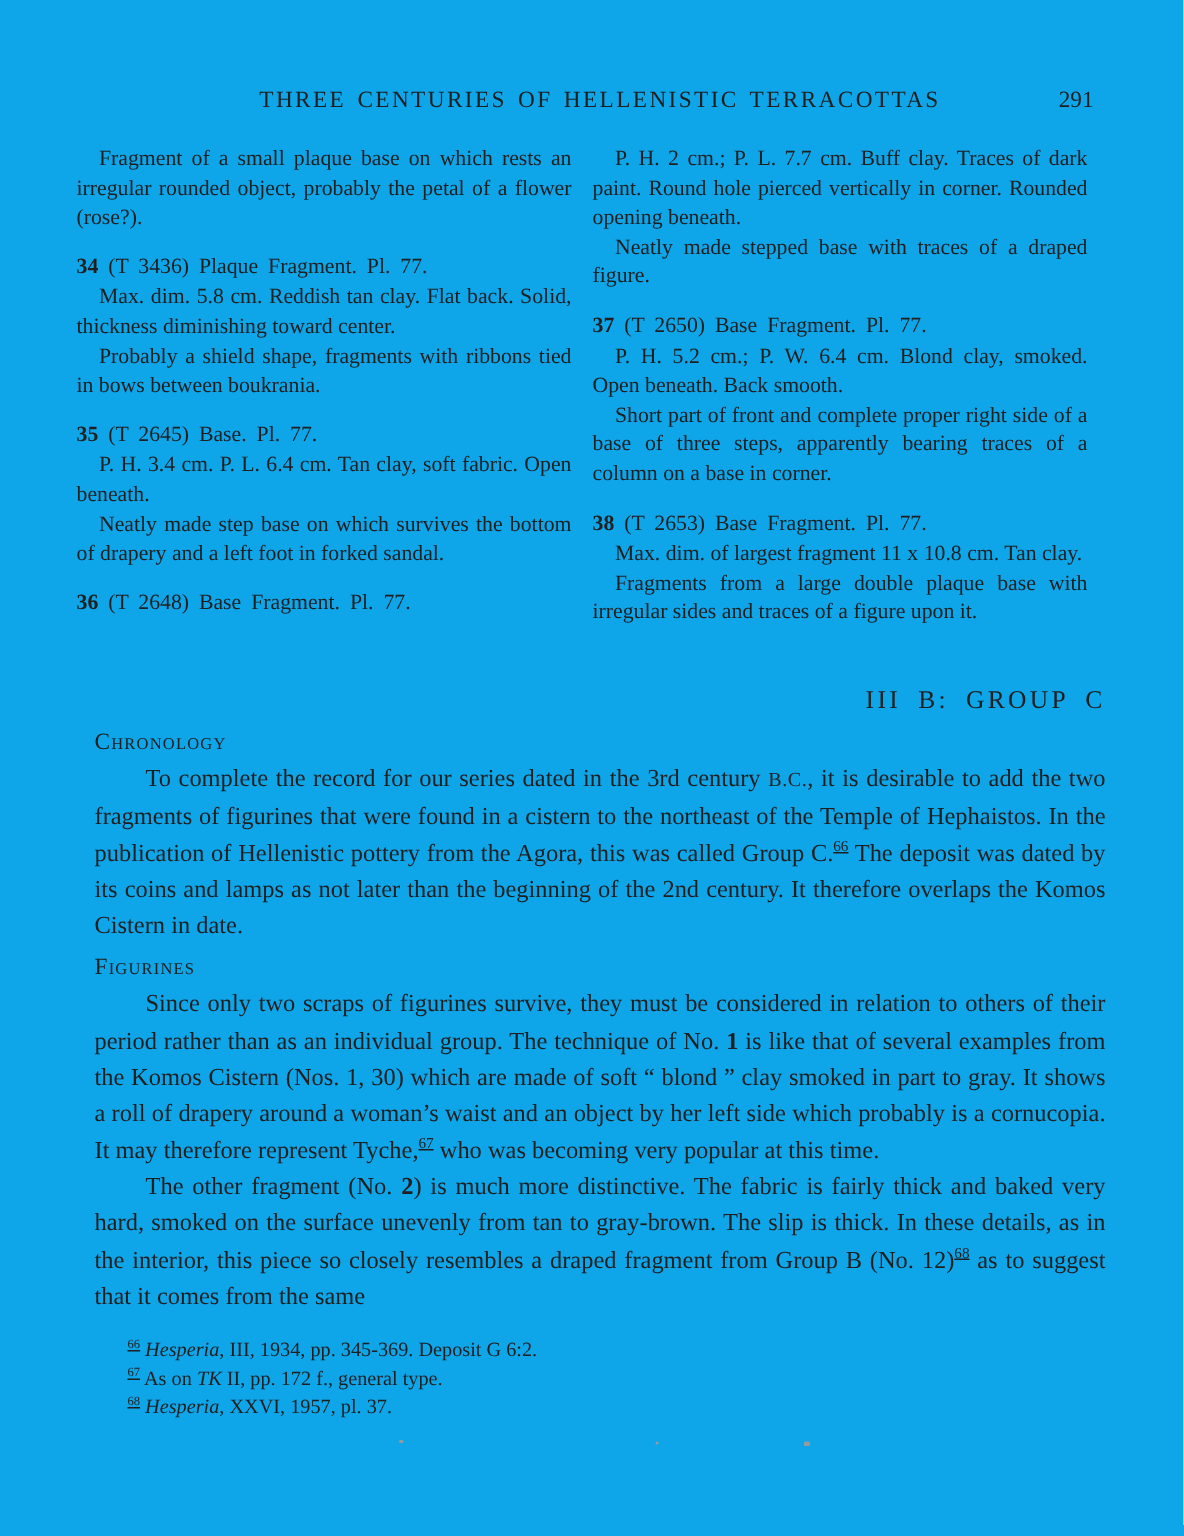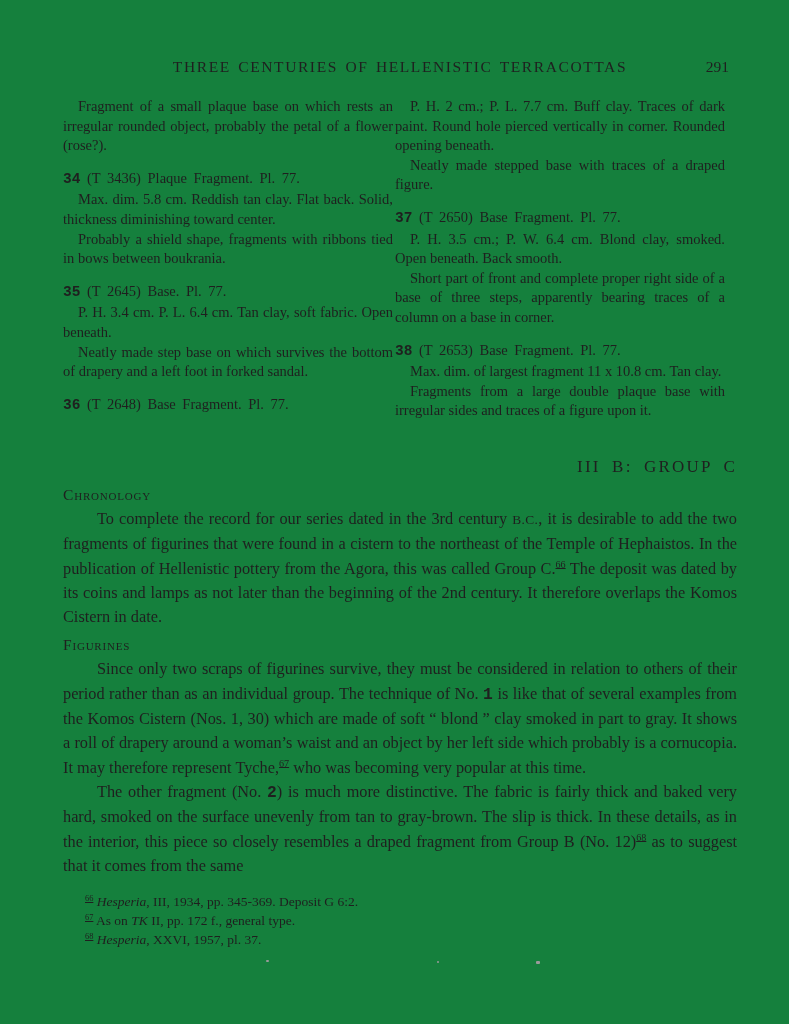--- a/index.html
+++ b/index.html
@@ -4,21 +4,21 @@
 <style>
   html, body {
     margin: 0;
     padding: 0;
     background: #ffffff;
   }
   .page {
     position: relative;
     width: 789px;
     height: 1024px;
-    background: #15803d;
+    background: #0ea5e9;
     font-family: "Liberation Serif", "DejaVu Serif", serif;
     color: #1f1f1f;
     overflow: hidden;
   }
 
   
   .pg-header {
     position: absolute;
     top: 58px;
     left: 63px;
@@ -36,24 +36,24 @@
     position: absolute;
     right: 8px;
     top: 0;
     font-size: 15.5px;
   }
 
   
   .catalog {
     position: absolute;
     top: 97px;
-    left: 63px;
+    left: 51px;
     width: 674px;
     display: flex;
-    gap: 2px;
+    gap: 14px;
   }
   .cat-col {
     width: 330px;
     font-size: 14.5px;
     line-height: 19.6px;
     text-align: justify;
   }
   .cat-para {
     margin: 0;
     text-indent: 15px;
@@ -100,21 +100,21 @@
   
   .footnotes {
     margin-top: 14px;
     padding-left: 22px;
     font-size: 13.5px;
     line-height: 19px;
   }
   .footnote { margin: 0; }
 
   
-  .seg-b  { font-weight: bold; font-family: Liberation Mono, monospace; }
+  .seg-b  { font-weight: bold; }
   .seg-i  { font-style: italic; text-align: right; }
   .seg-sup {
     vertical-align: super;
     font-size: 0.62em;
     line-height: 0;
     letter-spacing: 0;
     text-decoration: underline;
   }
   .seg-sc { font-size: 0.82em; letter-spacing: 0.4px; }
 
@@ -146,21 +146,21 @@
       <p class="cat-para">Probably a shield shape, fragments with ribbons tied in bows between boukrania.</p>
       <p class="cat-heading"><span class="seg-b">35</span><span> (T 2645) Base. Pl. 77.</span></p>
       <p class="cat-para">P. H. 3.4 cm. P. L. 6.4 cm. Tan clay, soft fabric. Open beneath.</p>
       <p class="cat-para">Neatly made step base on which survives the bottom of drapery and a left foot in forked sandal.</p>
       <p class="cat-heading"><span class="seg-b">36</span><span> (T 2648) Base Fragment. Pl. 77.</span></p>
     </div>
     <div class="cat-col">
       <p class="cat-para">P. H. 2 cm.; P. L. 7.7 cm. Buff clay. Traces of dark paint. Round hole pierced vertically in corner. Rounded opening beneath.</p>
       <p class="cat-para">Neatly made stepped base with traces of a draped figure.</p>
       <p class="cat-heading"><span class="seg-b">37</span><span> (T 2650) Base Fragment. Pl. 77.</span></p>
-      <p class="cat-para">P. H. 3.5 cm.; P. W. 6.4 cm. Blond clay, smoked. Open beneath. Back smooth.</p>
+      <p class="cat-para">P. H. 5.2 cm.; P. W. 6.4 cm. Blond clay, smoked. Open beneath. Back smooth.</p>
       <p class="cat-para">Short part of front and complete proper right side of a base of three steps, apparently bearing traces of a column on a base in corner.</p>
       <p class="cat-heading"><span class="seg-b">38</span><span> (T 2653) Base Fragment. Pl. 77.</span></p>
       <p class="cat-para">Max. dim. of largest fragment 11 x 10.8 cm. Tan clay.</p>
       <p class="cat-para">Fragments from a large double plaque base with irregular sides and traces of a figure upon it.</p>
     </div>
   </section>
 
   <section class="lower">
     <h2 class="group-title">III B: GROUP C</h2>
 

